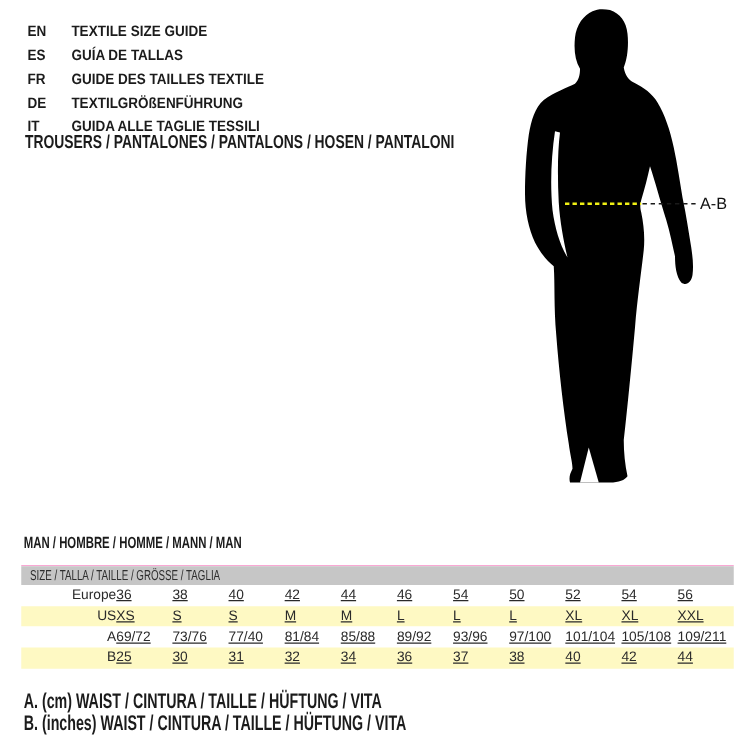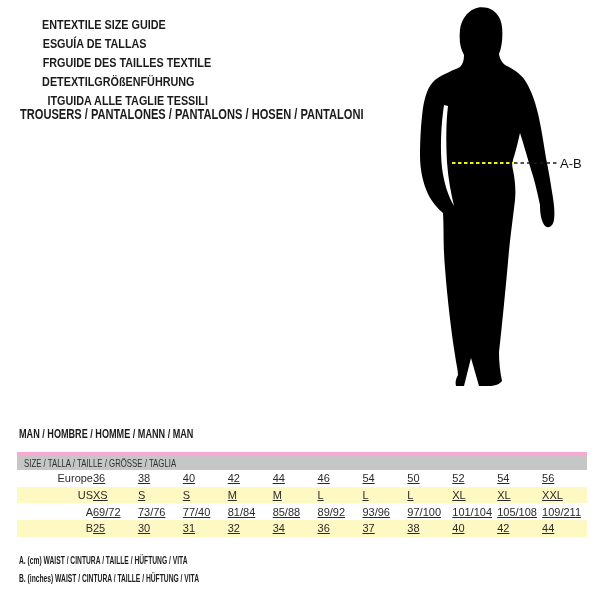--- a/index.html
+++ b/index.html
@@ -1,46 +1,46 @@
 <!DOCTYPE html>
 <html><head>
 <meta charset="utf-8">
 <style>
   html,body{margin:0;padding:0;background:#fff;}
   .canvas{position:relative;width:600px;height:600px;background:#ffffff;overflow:hidden;
           font-family:"Liberation Sans",sans-serif;color:#1b1b1b;}
 
   
-  .lang-block{position:absolute;left:22px;top:15px;text-align:right;}
+  .lang-block{position:absolute;left:22px;top:15px;}
   .lang-row{display:flex;height:19px;align-items:center;font-weight:bold;font-size:12px;
             transform:scaleX(0.9);transform-origin:0 50%;white-space:nowrap;}
   .lang-code{width:39px;flex:0 0 39px;}
   .trousers{position:absolute;left:20px;top:105px;font-weight:bold;font-size:15px;
             transform:scaleX(0.74);transform-origin:0 0;white-space:nowrap;}
 
   
   .figure{position:absolute;left:410px;top:0;width:190px;height:400px;}
 
   
   .man-heading{position:absolute;left:19px;top:426px;font-weight:bold;font-size:13px;
                transform:scaleX(0.7);transform-origin:0 0;white-space:nowrap;}
 
   
-  .sizes-table{position:absolute;left:17px;top:452px;width:570px;border-top:3px solid #f9a8d4;}
+  .sizes-table{position:absolute;left:17px;top:452px;width:570px;border-top:1px solid #f9a8d4;}
   .t-header{height:15px;background:#c6c6c6;display:flex;align-items:center;padding-left:7px;}
   .t-header-label{display:inline-block;font-size:11.5px;color:#2e2e2e;
                   transform:scaleX(0.68);transform-origin:0 50%;white-space:nowrap;}
   .t-row{display:grid;grid-template-columns:76px repeat(11,1fr);height:16.7px;
          align-items:center;font-size:11px;color:#2a2a2a;}
   .t-row.alt{background:#fef9c3;}
   .t-label{padding-left:7px;text-align:right;}
   .t-cell{text-align:left;text-decoration:underline;}
 
   
-  .footnotes{position:absolute;left:19px;top:552px;font-weight:bold;font-size:10px;line-height:17.5px;}
+  .footnotes{position:absolute;left:19px;top:552px;font-weight:bold;font-size:17px;line-height:17.5px;}
   .footnote{transform:scaleX(0.67);transform-origin:0 50%;white-space:nowrap;}
 </style>
 </head>
 <body>
 
 <div class="canvas">
 
   <div class="lang-block">
     <div class="lang-row">
       <span class="lang-code">EN</span>

